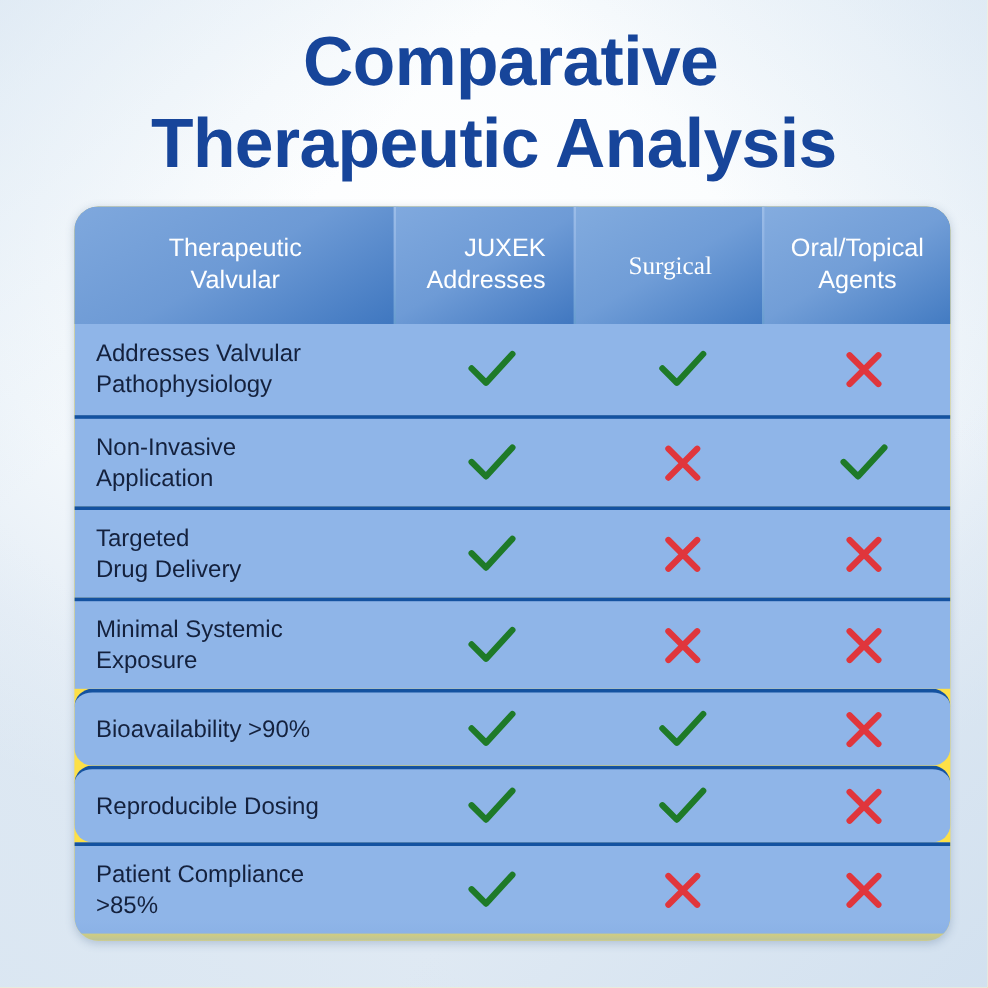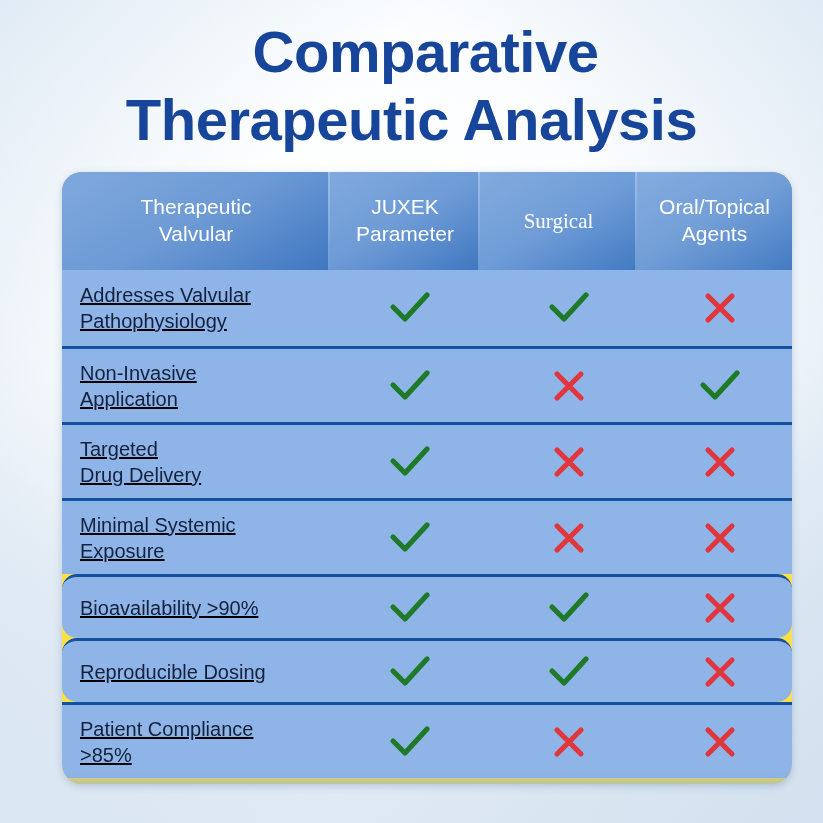--- a/index.html
+++ b/index.html
@@ -77,21 +77,21 @@
     justify-content: center;
     text-align: center;
     color: #ffffff;
     font-size: 21px;
     line-height: 1.28;
     padding: 0 6px;
     box-sizing: border-box;
   }
   .th-label { display: block; }
   .th.c0 { width: 268px; background: linear-gradient(150deg, #7fa8dd 0%, #6d9ad5 50%, #3f77c0 100%); }
-  .th.c1 { width: 150px; background: linear-gradient(150deg, #80a9de 0%, #6e9bd6 50%, #4077c0 100%); }
+  .th.c1 { width: 150px; background: linear-gradient(150deg, #80a9de 0%, #6e9bd6 50%, #4077c0 100%); text-align: right; }
   .th.c2 { width: 157px; background: linear-gradient(150deg, #82abde 0%, #709dd7 50%, #427ac2 100%); font-family: Liberation Serif, serif; }
   .th.c3 { width: 155px; background: linear-gradient(150deg, #84acdf 0%, #729ed7 50%, #437bc2 100%); }
   
   .th::after {
     content: "";
     position: absolute;
     right: -2px;
     top: 0;
     bottom: 0;
     width: 4px;
@@ -100,21 +100,20 @@
   .th.c3::after { display: none; }
 
   .tbody { display: block; }
 
   .tr {
     display: flex;
     align-items: center;
     border-top: 3px solid #1452a0;
     background: #8fb5e8;
     box-sizing: border-box;
-    text-decoration: underline;
   }
   .tr.r0 { border-top: none; }
   .tr.h-tall { height: 76px; }
   .tr.h-short { height: 64px; border-radius: 15px; }
 
   .td-label {
     width: 268px;
     box-sizing: border-box;
     padding-left: 18px;
     padding-right: 8px;
@@ -162,21 +161,21 @@
     <div class="thead">
       <div class="th c0">
         <span>
           <span class="th-label">Therapeutic</span>
           <span class="th-label">Valvular</span>
         </span>
       </div>
       <div class="th c1">
         <span>
           <span class="th-label">JUXEK</span>
-          <span class="th-label">Parameter</span>
+          <span class="th-label">Addresses</span>
         </span>
       </div>
       <div class="th c2">
         <span>
           <span class="th-label">Surgical</span>
         </span>
       </div>
       <div class="th c3">
         <span>
           <span class="th-label">Oral/Topical</span>

